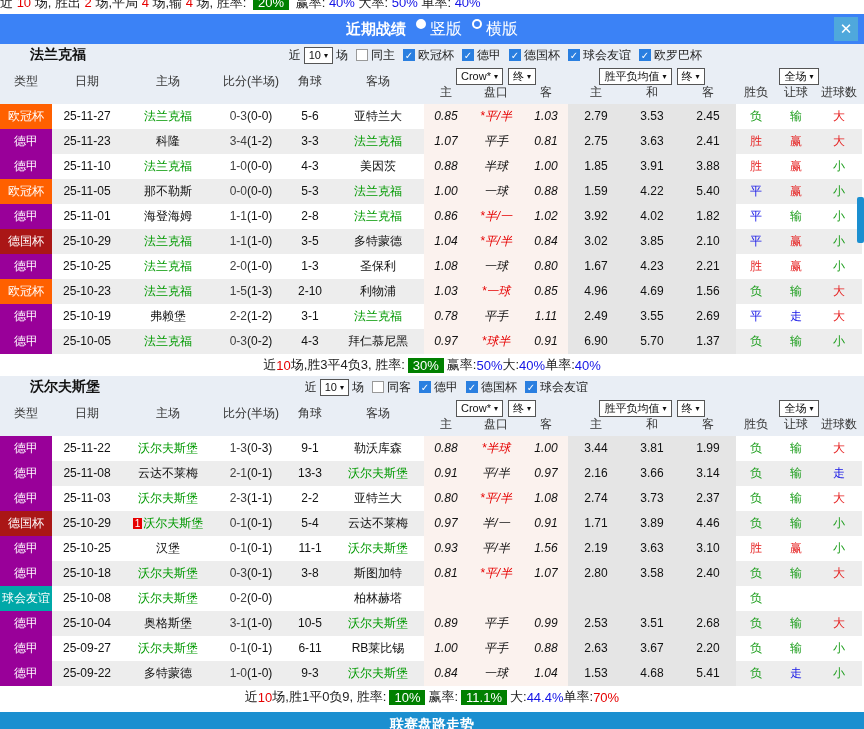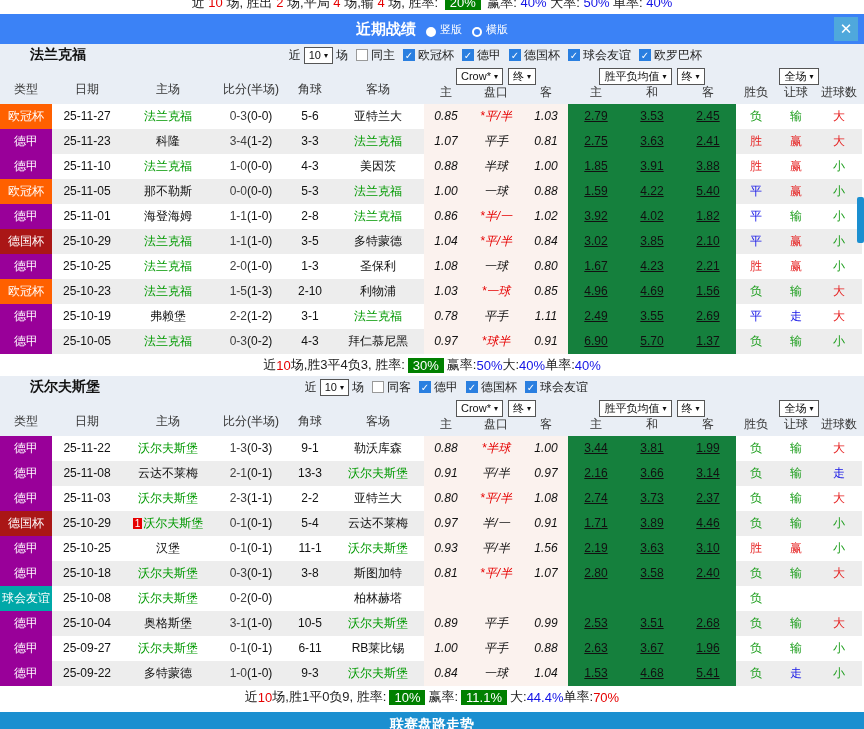--- a/index.html
+++ b/index.html
@@ -1,65 +1,65 @@
 <!DOCTYPE html>
 <html><head>
 <meta charset="utf-8">
 <style>
   * { margin:0; padding:0; box-sizing:border-box; }
   html,body { width:864px; height:729px; overflow:hidden; background:#fff;
     font-family:"Liberation Sans","DejaVu Sans",sans-serif; }
   body { position:relative; }
 
   
-  .top-strip { height:14px; overflow:hidden; background:#fff; text-align:center; }
+  .top-strip { height:14px; overflow:hidden; background:#fff; text-align:left; }
   .top-strip .inner { line-height:20px; margin-top:-7px; font-size:13px; white-space:nowrap; }
 
   
   .modal-header { height:30px; background:#3b82f6; color:#fff; position:relative;
     display:flex; align-items:center; justify-content:center; }
   .modal-title { font-size:15px; font-weight:bold; }
-  .radio-group { display:flex; align-items:flex-end; margin-left:2px; font-size:11px; }
+  .radio-group { display:flex; align-items:flex-start; margin-left:2px; font-size:16px; }
   .radio { width:10px; height:10px; border-radius:50%; border:2px solid #fff; display:inline-block; margin:0 4px 0 8px; }
   .radio.sel { background:#fff; }
   .close-btn { position:absolute; right:6px; top:3px; width:24px; height:24px; background:#4fa8dc;
     color:#fff; font-size:15px; font-weight:bold; display:flex; align-items:center; justify-content:center; cursor:pointer; }
 
   
   .sec-head { height:22px; background:#e9eef5; display:flex; align-items:center; font-size:12px; color:#222; }
   .team-name { margin-left:30px; font-size:14px; font-weight:bold; color:#111; }
   .filters { margin-left:auto; display:flex; align-items:center; gap:3px; white-space:nowrap; }
   .sections .section:nth-child(1) .filters { margin-right:162px; }
   .sections .section:nth-child(2) .filters { margin-right:276px; }
   .dd { display:inline-flex; align-items:center; gap:3px; border:1px solid #555; background:#fff;
     font-size:11px; padding:1px 4px; line-height:13px; color:#111; cursor:pointer; }
   .dd .caret { font-size:8px; }
   .cb { width:12px; height:12px; border:1px solid #999; background:#fff; display:inline-flex;
     align-items:center; justify-content:center; font-size:10px; color:#fff; margin-left:5px; cursor:pointer; }
   .cb.checked { background:#2a7fe0; border-color:#2a7fe0; }
 
   
   .sec-ctrl { height:38px; background:#e9eef5; display:flex; font-size:12px; color:#333; }
-  .left-labels { width:424px; display:flex; align-items:flex-end; padding-bottom:6px; text-align:center; }
+  .left-labels { width:424px; display:flex; align-items:flex-end; padding-bottom:14px; text-align:center; }
   .grp { display:flex; flex-direction:column; }
   .grp-odds { width:144px; } .grp-wdl { width:168px; } .grp-res { width:126px; }
   .dd-row { height:20px; display:flex; align-items:center; justify-content:center; gap:5px; }
   .lbl-row { height:18px; display:flex; align-items:flex-end; padding-bottom:3px; text-align:center; }
 
   
   .w-type{width:52px}.w-date{width:70px}.w-home{width:92px}.w-score{width:74px}.w-corner{width:44px}.w-away{width:92px}
   .w-h{width:44px}.w-hc{width:56px}.w-a{width:44px}.w-w{width:56px}.w-d{width:56px}.w-l{width:56px}
   .w-r1{width:40px}.w-r2{width:40px}.w-r3{width:46px}
 
   
   .trow { display:flex; height:25px; line-height:25px; font-size:12px; text-align:center; color:#111; }
   .trow div { overflow:hidden; white-space:nowrap; }
   .trow.even .zeb { background:#ededed; }
   .bg-odds { background:#fbf2ee;font-style:italic; }
-  .bg-wdl { background:#15803d;text-decoration:underline; }
+  .bg-wdl { background:#e5e5e5; }
   .league-cell { color:#fff; font-size:12px; }
   .score-main { color:#404040; }
   .hc-star { color:#e60000; }
   .self-team { color:#009900; }
   .num-badge { background:#e60000; color:#fff; font-size:10px; padding:0 2px; margin-right:1px; }
 
   .summary { height:22px; display:flex; align-items:center; justify-content:center; font-size:13px; background:#fff; }
   .seg-dark { color:#222; } .seg-red { color:#e60000; } .seg-blue { color:#1414e6; }
   .seg-badge { background:#008000; color:#fff; padding:0 5px; margin:0 3px; }
 
@@ -577,21 +577,21 @@
           <div class="w-date zeb">25-09-27</div>
           <div class="w-home zeb"><span class="self-team">沃尔夫斯堡</span></div>
           <div class="w-score zeb"><span class="score-main">0-1</span><span class="score-half">(0-1)</span></div>
           <div class="w-corner zeb">6-11</div>
           <div class="w-away zeb"><span>RB莱比锡</span></div>
           <div class="w-h bg-odds">1.00</div>
           <div class="w-hc bg-odds">平手</div>
           <div class="w-a bg-odds">0.88</div>
           <div class="w-w bg-wdl">2.63</div>
           <div class="w-d bg-wdl">3.67</div>
-          <div class="w-l bg-wdl">1.96</div>
+          <div class="w-l bg-wdl">2.20</div>
           <div class="w-r1 zeb" style="color: rgb(29, 158, 29);">负</div>
           <div class="w-r2 zeb" style="color: rgb(29, 158, 29);">输</div>
           <div class="w-r3 zeb" style="color: rgb(29, 158, 29);">小</div>
         </div>
         <div class="trow even">
           <div class="w-type league-cell" style="background: rgb(153, 0, 153);">德甲</div>
           <div class="w-date zeb">25-09-22</div>
           <div class="w-home zeb"><span>多特蒙德</span></div>
           <div class="w-score zeb"><span class="score-main">1-0</span><span class="score-half">(1-0)</span></div>
           <div class="w-corner zeb">9-3</div>

